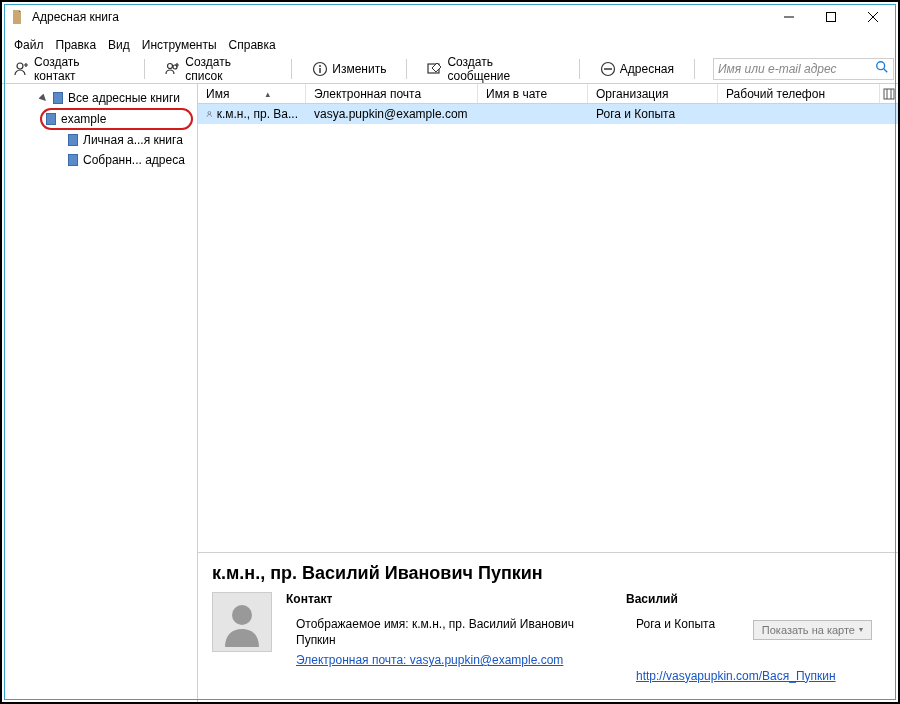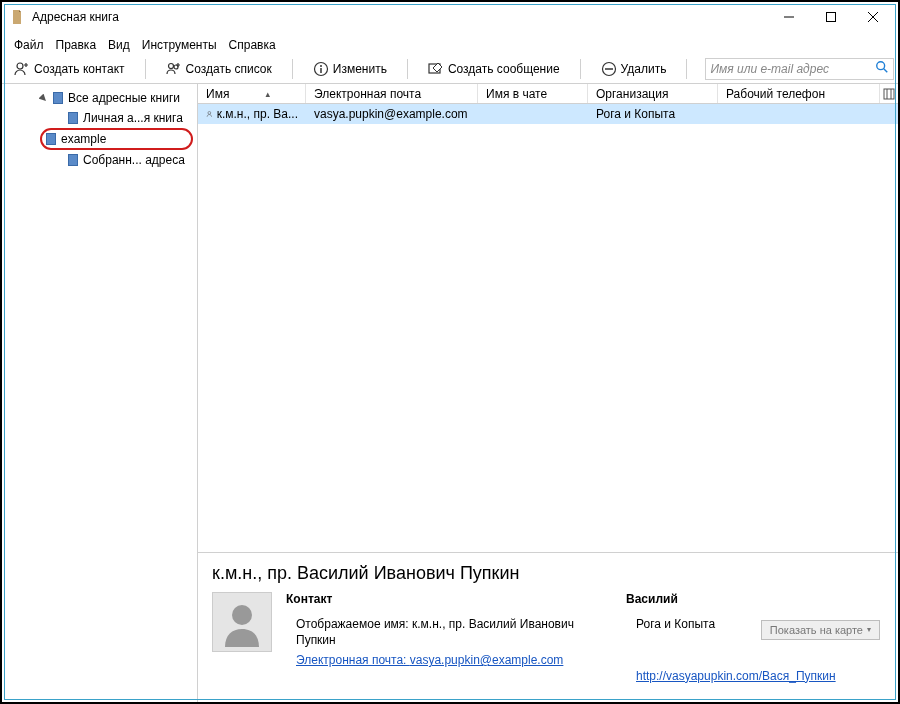--- a/index.html
+++ b/index.html
@@ -39,29 +39,29 @@
 .col { padding: 0 8px; border-right: 1px solid #e3e3e3; height: 100%; display: flex; align-items: center; position: relative; overflow: hidden; white-space: nowrap; gap: 32px; }
 .col .sort { margin-left: 4px; font-size: 9px; color: #555; }
 .col.cfg { width: 18px; border-right: none; justify-content: center; padding: 0; }
 
 .rows { flex: 1; overflow: auto; text-align: right; }
 .row { height: 20px; display: flex; align-items: center; font-size: 12px; }
 .row.sel { background: #cde8ff; }
 .cell { padding: 0 8px; overflow: hidden; white-space: nowrap; text-overflow: ellipsis; display: flex; align-items: center; gap: 4px; }
 
 .details { border-top: 1px solid #d0d0d0; padding: 10px 14px 14px 14px; }
-.details h2 { font-size: 18px; font-weight: normal; margin-bottom: 8px; }
+.details h2 { font-size: 18px; font-weight: bold; margin-bottom: 8px; }
 .details-body { display: flex; gap: 14px; }
 .avatar { width: 60px; height: 60px; background: #e5e5e5; display: flex; align-items: center; justify-content: center; border: 1px solid #ccc; flex-shrink: 0; }
 .det-cols { display: flex; gap: 40px; flex: 1; font-size: 12px; position: relative; }
 .det-col { min-width: 0; }
 .det-col h3 { font-size: 12px; font-weight: bold; margin-bottom: 10px; }
 .det-line { margin-bottom: 4px; line-height: 1.35; padding-left: 10px; }
 a, .link { color: #1856c2; text-decoration: underline; cursor: pointer; }
-.map-btn { position: absolute; right: 4px; top: 28px; border: 1px solid #bdbdbd; background: #efefef; color: #777; font-size: 11px; padding: 3px 8px; display: flex; align-items: center; gap: 4px; }
+.map-btn { position: absolute; right: 12px; top: 28px; border: 1px solid #bdbdbd; background: #efefef; color: #777; font-size: 11px; padding: 3px 8px; display: flex; align-items: center; gap: 4px; }
 .map-btn .dd { font-size: 8px; color: #777; }
 
 .person-icon { width: 12px; height: 12px; }
 </style>
 </head>
 <body>
 
 <div class="window">
   <div class="inner-border"></div>
 
@@ -135,21 +135,21 @@
           <path d="M10 2l4 4-5 5-4-4z" fill="#fff" stroke="#333" stroke-width="1"></path>
         </svg>
       <span>Создать сообщение</span>
     </div>
     <div class="sep"></div>
     <div class="tbtn">
       <svg width="16" height="16" viewBox="0 0 16 16">
           <circle cx="8" cy="8" r="6.5" fill="none" stroke="#333" stroke-width="1.2"></circle>
           <path d="M4 8h8" stroke="#333" stroke-width="1.5"></path>
         </svg>
-      <span>Удалить</span>
+      <span>Адресная</span>
     </div>
     <div class="sep"></div>
     <div class="search-wrap">
       <input type="text" placeholder="Имя или e-mail адрес" style="">
       <span class="search-icon">
         <svg width="14" height="14" viewBox="0 0 16 16">
             <circle cx="6.5" cy="6.5" r="4.5" fill="none" stroke="#1f7fd6" stroke-width="1.6"></circle>
             <path d="M10 10l4 4" stroke="#1f7fd6" stroke-width="1.6"></path>
           </svg>
       </span>
@@ -163,33 +163,33 @@
             <svg width="9" height="9" viewBox="0 0 9 9">
               <path d="M1 1l7 3.5L1 8z" fill="#555" transform="rotate(45 4.5 4.5)"></path>
             </svg>
           </span>
         <svg class="book-icon" viewBox="0 0 14 14">
             <rect x="2" y="1" width="10" height="12" fill="#3a6aa8"></rect>
             <rect x="3" y="2" width="8" height="10" fill="#5a8ac8"></rect>
           </svg>
         <span>Все адресные книги</span>
       </div>
+      <div class="tree-item tree-child highlight-ring">
+        <svg class="book-icon" viewBox="0 0 14 14">
+            <rect x="2" y="1" width="10" height="12" fill="#3a6aa8"></rect>
+            <rect x="3" y="2" width="8" height="10" fill="#5a8ac8"></rect>
+          </svg>
+        <span>example</span>
+      </div>
       <div class="tree-item tree-child">
         <svg class="book-icon" viewBox="0 0 14 14">
             <rect x="2" y="1" width="10" height="12" fill="#3a6aa8"></rect>
             <rect x="3" y="2" width="8" height="10" fill="#5a8ac8"></rect>
           </svg>
         <span>Личная а...я книга</span>
-      </div>
-      <div class="tree-item tree-child highlight-ring">
-        <svg class="book-icon" viewBox="0 0 14 14">
-            <rect x="2" y="1" width="10" height="12" fill="#3a6aa8"></rect>
-            <rect x="3" y="2" width="8" height="10" fill="#5a8ac8"></rect>
-          </svg>
-        <span>example</span>
       </div>
       <div class="tree-item tree-child">
         <svg class="book-icon" viewBox="0 0 14 14">
             <rect x="2" y="1" width="10" height="12" fill="#3a6aa8"></rect>
             <rect x="3" y="2" width="8" height="10" fill="#5a8ac8"></rect>
           </svg>
         <span>Собранн... адреса</span>
       </div>
     </div>
 

